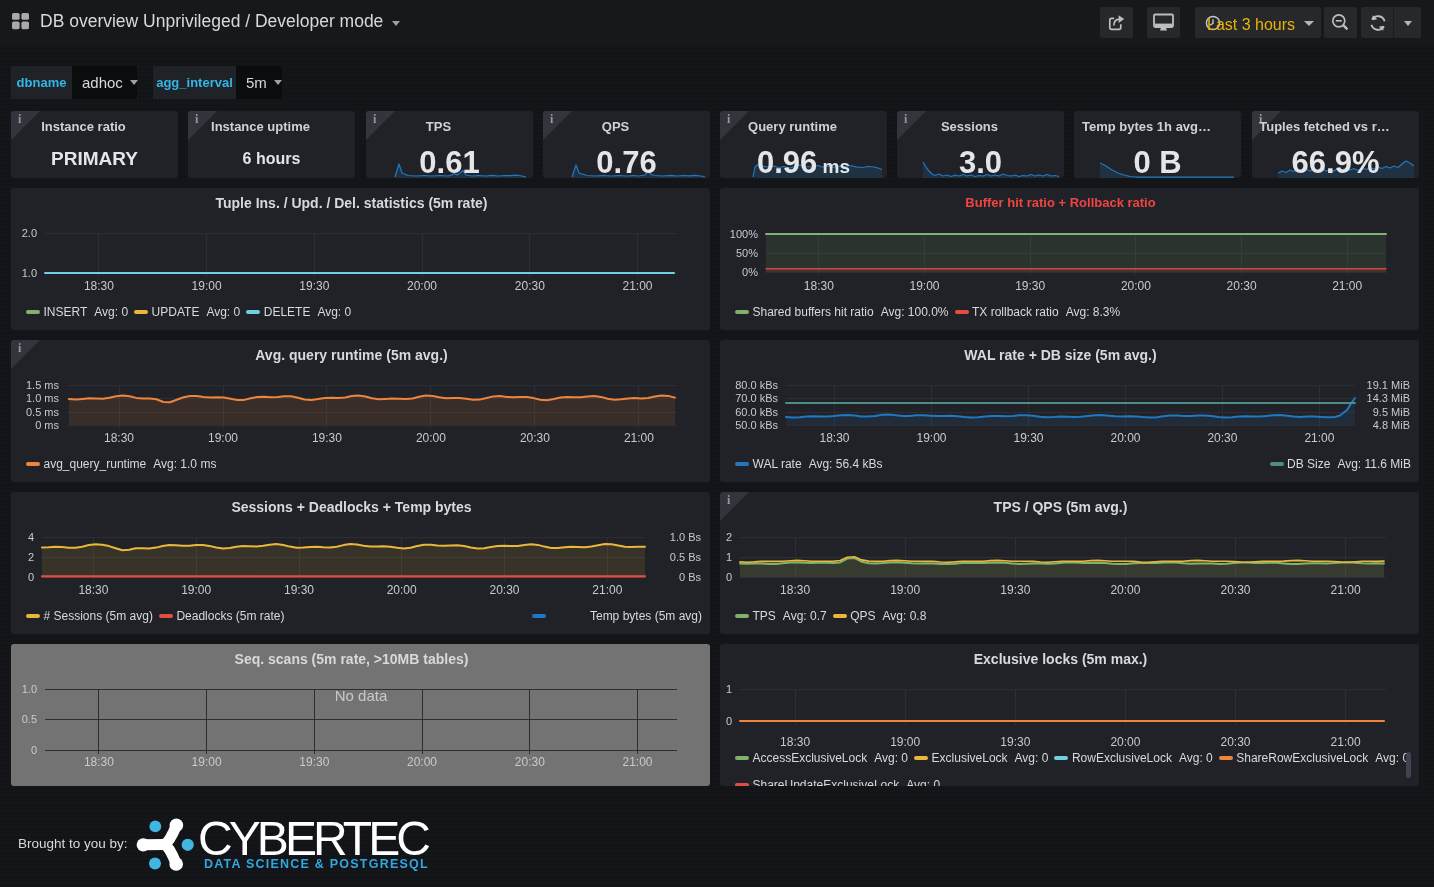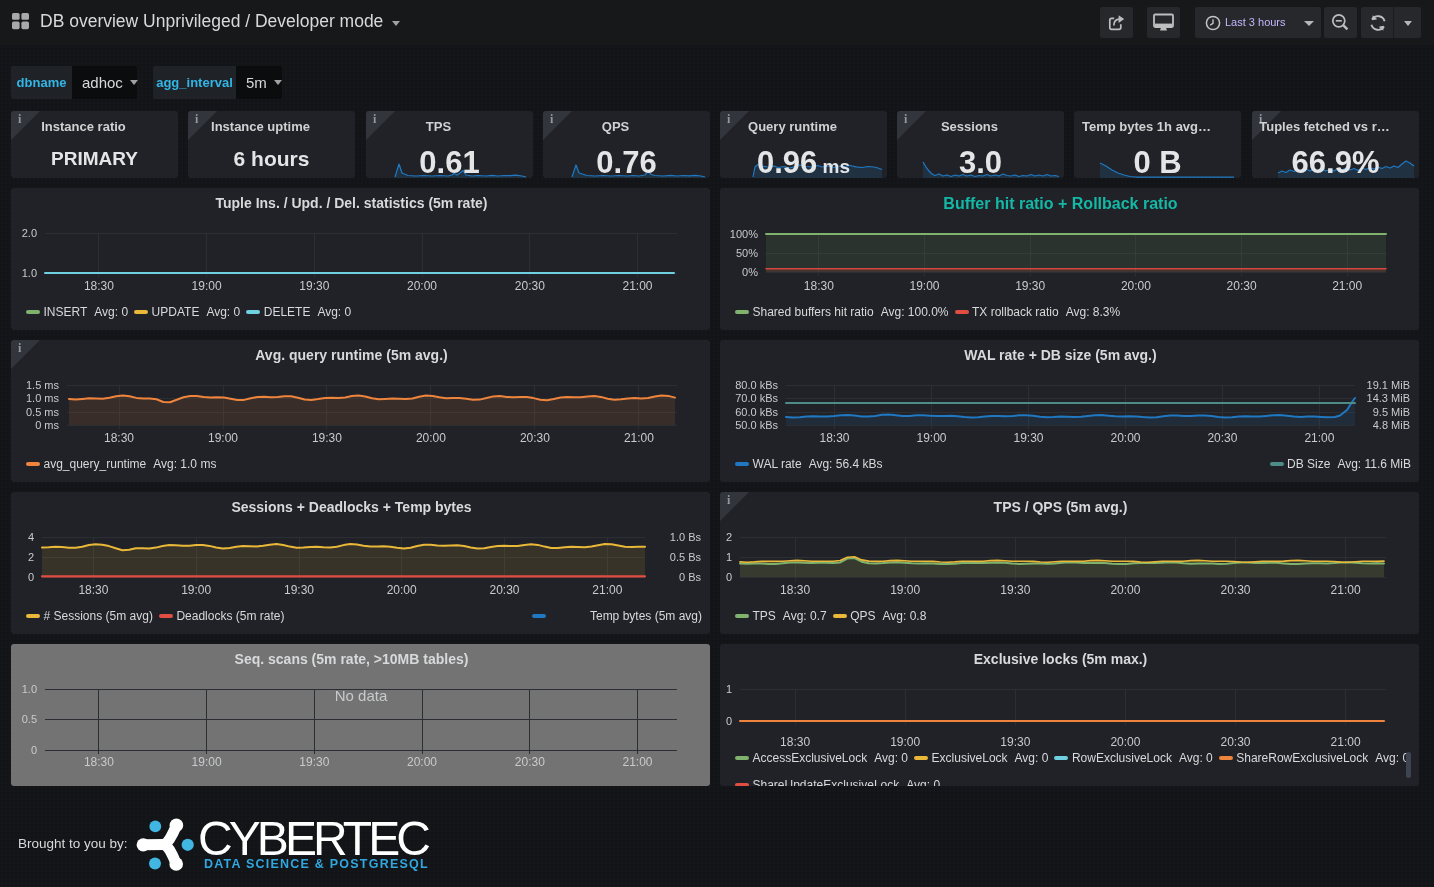--- a/index.html
+++ b/index.html
@@ -22,21 +22,21 @@
         <rect x="1" y="1.5" width="19" height="12.5" rx="1.2" fill="none" stroke="#bdbec0" stroke-width="1.8"></rect>
         <rect x="1.9" y="10.6" width="17.2" height="2.6" fill="#bdbec0"></rect>
         <path d="M7 17.5 h7 l-1.2-3.5 h-4.6 Z" fill="#bdbec0"></path>
       </svg>
     </div>
     <div style="position:absolute;top:7px;height:31px;background:#26282b;border-radius:2px;left:1195px;width:126px;">
       <svg width="16" height="16" style="position:absolute;left:10px;top:7.5px" viewBox="0 0 17 17">
         <circle cx="8.5" cy="8.5" r="7" fill="none" stroke="#c2c3c5" stroke-width="1.6"></circle>
         <path d="M8.5 4.5 V9 L5.5 10.8" fill="none" stroke="#c2c3c5" stroke-width="1.5"></path>
       </svg>
-      <div style="position:absolute;left:30px;top:8.5px;font-size:11px;color:#c4b5fd;">Last 3 hours</div>
+      <div style="position:absolute;left:12px;top:8.5px;font-size:16px;color:#eab308;">Last 3 hours</div>
       <div style="position:absolute;right:7px;top:14px;width:0;height:0;border-left:5px solid transparent;border-right:5px solid transparent;border-top:5.5px solid #b5b6b8;"></div>
     </div>
     <div style="position:absolute;top:7px;height:31px;background:#26282b;border-radius:2px;left:1324px;width:33px;">
       <svg width="19" height="19" style="position:absolute;left:7px;top:6px" viewBox="0 0 19 19">
         <circle cx="7.8" cy="7.8" r="6" fill="none" stroke="#bdbec0" stroke-width="1.7"></circle>
         <line x1="4.8" y1="7.8" x2="10.8" y2="7.8" stroke="#bdbec0" stroke-width="1.6"></line>
         <line x1="12.2" y1="12.2" x2="16.4" y2="16.4" stroke="#bdbec0" stroke-width="2.4"></line>
       </svg>
     </div>
     <div style="position:absolute;top:7px;height:31px;background:#26282b;border-radius:2px;left:1361px;width:60px;">
@@ -70,21 +70,21 @@
     <div style="position:absolute;left:0;right:22px;top:8px;text-align:center;font-size:13px;font-weight:bold;color:#d0d1d3;">Instance ratio</div>
     <div style="position:absolute;left:0;right:0;top:47.5px;height:0;display:flex;align-items:center;justify-content:center;">
       <span style="font-size:19px;font-weight:bold;color:#e4e5e7;white-space:nowrap;">PRIMARY</span>
     </div>
   </div>
 <div style="position:absolute;left:188px;top:111px;width:167px;height:67px;background:#202227;border-radius:3px;overflow:hidden;">
     <div style="position:absolute;top:0;left:0;width:0;height:0;border-top:29px solid #32353c;border-right:29px solid transparent;"></div>
     <div style="position:absolute;top:1px;left:7px;font:bold 12px 'Liberation Serif', serif;color:#95989e;">i</div>
     <div style="position:absolute;left:0;right:22px;top:8px;text-align:center;font-size:13px;font-weight:bold;color:#d0d1d3;">Instance uptime</div>
     <div style="position:absolute;left:0;right:0;top:47.5px;height:0;display:flex;align-items:center;justify-content:center;">
-      <span style="font-size:21px;font-weight:bold;color:#e4e5e7;white-space:nowrap;">6 hours</span>
+      <span style="font-size:16px;font-weight:bold;color:#e4e5e7;white-space:nowrap;">6 hours</span>
     </div>
   </div>
 <div style="position:absolute;left:366px;top:111px;width:167px;height:67px;background:#202227;border-radius:3px;overflow:hidden;">
     <div style="position:absolute;top:0;left:0;width:0;height:0;border-top:29px solid #32353c;border-right:29px solid transparent;"></div>
     <div style="position:absolute;top:1px;left:7px;font:bold 12px 'Liberation Serif', serif;color:#95989e;">i</div>
     <svg width="167" height="67" style="position:absolute;left:0;top:0">
       <path d="M29.0,67 29.0,66.0 L33.0,53.0 L36.0,62.0 L42.0,64.5 L50.0,65.0 L58.0,64.5 L66.0,65.0 L74.0,64.5 L82.0,65.0 L86.0,64.0 L88.0,62.5 L91.0,64.0 L94.0,62.0 L97.0,59.5 L100.0,64.0 L106.0,65.0 L112.0,64.5 L120.0,65.0 L126.0,64.3 L132.0,65.0 L138.0,64.5 L144.0,64.7 L150.0,64.2 L156.0,65.0 L160.0,66.0 L160.0,67 Z" fill="rgba(31,120,193,0.18)" stroke="none"></path>
       <polyline points="29.0,66.0 33.0,53.0 36.0,62.0 42.0,64.5 50.0,65.0 58.0,64.5 66.0,65.0 74.0,64.5 82.0,65.0 86.0,64.0 88.0,62.5 91.0,64.0 94.0,62.0 97.0,59.5 100.0,64.0 106.0,65.0 112.0,64.5 120.0,65.0 126.0,64.3 132.0,65.0 138.0,64.5 144.0,64.7 150.0,64.2 156.0,65.0 160.0,66.0" fill="none" stroke="#1f78c1" stroke-width="1.25" stroke-linejoin="round"></polyline>
     </svg>
     <div style="position:absolute;left:0;right:22px;top:8px;text-align:center;font-size:13px;font-weight:bold;color:#d0d1d3;">TPS</div>
@@ -177,21 +177,21 @@
       <span style="font-size:12px;color:#d8d9da;margin-left:7px;">Avg: 0</span>
       <span style="display:inline-block;width:14px;height:4px;border-radius:2px;background:#eab839;margin-right:3.5px;margin-left:6px;"></span>
       <span style="font-size:12px;color:#d8d9da;">UPDATE</span>
       <span style="font-size:12px;color:#d8d9da;margin-left:7px;">Avg: 0</span>
       <span style="display:inline-block;width:14px;height:4px;border-radius:2px;background:#6ed0e0;margin-right:3.5px;margin-left:6px;"></span>
       <span style="font-size:12px;color:#d8d9da;">DELETE</span>
       <span style="font-size:12px;color:#d8d9da;margin-left:7px;">Avg: 0</span>
     </div>
   </div>
 <div style="position:absolute;left:720px;top:188px;width:699px;height:142px;background:#202227;border-radius:3px;overflow:hidden;">
-    <div style="position:absolute;left:0;right:18px;top:7px;text-align:center;font-size:16px;font-weight:bold;color:#14b8a6;">Buffer hit ratio + Rollback ratio</div>
+    <div style="position:absolute;left:0;right:18px;top:7px;text-align:center;font-size:13px;font-weight:bold;color:#ef4444;">Buffer hit ratio + Rollback ratio</div>
     <svg width="699" height="142" style="position:absolute;left:0;top:0">
       <line x1="46" y1="46.5" x2="666" y2="46.5" stroke="#2b2e33" stroke-width="1" shape-rendering="crispEdges"></line>
       <line x1="46" y1="65.5" x2="666" y2="65.5" stroke="#2b2e33" stroke-width="1" shape-rendering="crispEdges"></line>
       <line x1="46" y1="84.5" x2="666" y2="84.5" stroke="#2b2e33" stroke-width="1" shape-rendering="crispEdges"></line>
       <line x1="98.8" y1="46" x2="98.8" y2="88" stroke="#2b2e33" stroke-width="1" shape-rendering="crispEdges"></line>
       <line x1="204.5" y1="46" x2="204.5" y2="88" stroke="#2b2e33" stroke-width="1" shape-rendering="crispEdges"></line>
       <line x1="310.2" y1="46" x2="310.2" y2="88" stroke="#2b2e33" stroke-width="1" shape-rendering="crispEdges"></line>
       <line x1="415.9" y1="46" x2="415.9" y2="88" stroke="#2b2e33" stroke-width="1" shape-rendering="crispEdges"></line>
       <line x1="521.6" y1="46" x2="521.6" y2="88" stroke="#2b2e33" stroke-width="1" shape-rendering="crispEdges"></line>
       <line x1="627.2" y1="46" x2="627.2" y2="88" stroke="#2b2e33" stroke-width="1" shape-rendering="crispEdges"></line>

